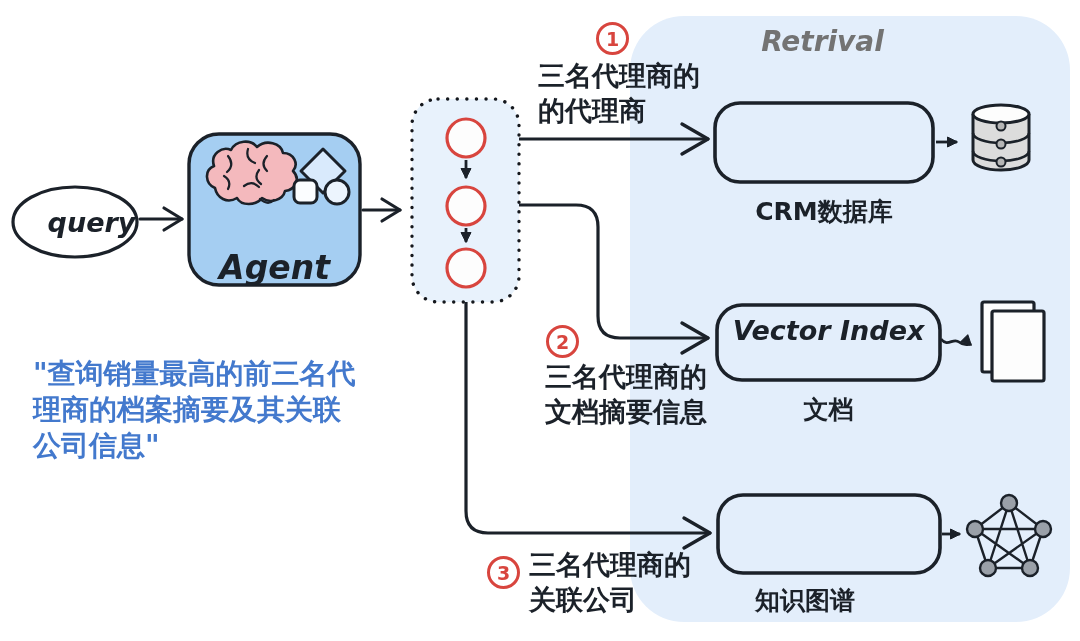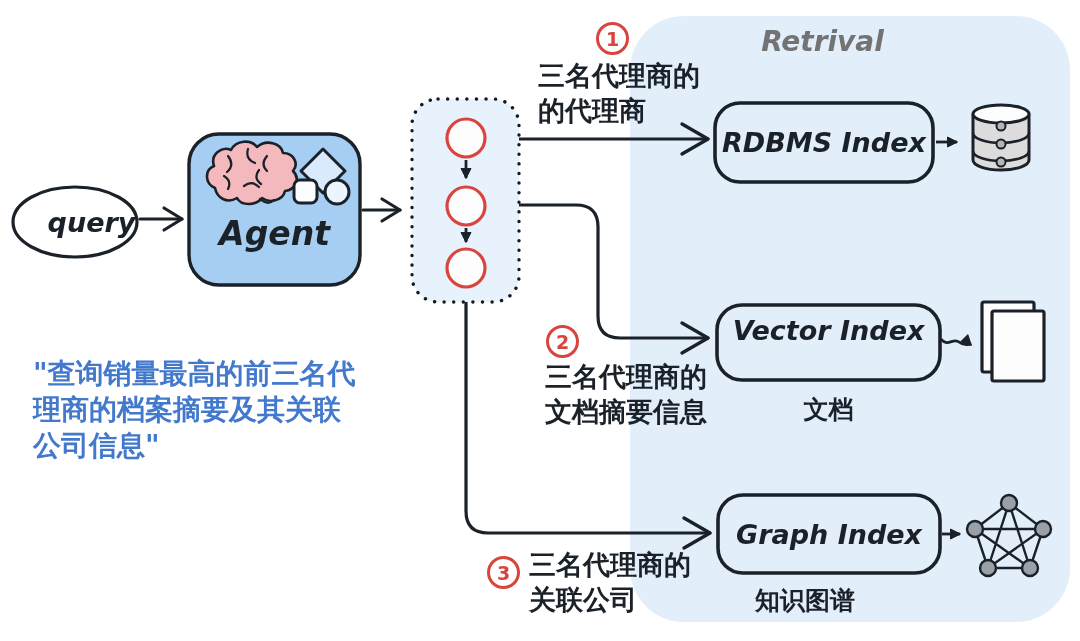--- a/index.html
+++ b/index.html
@@ -4,21 +4,21 @@
 <style>
   html,body{margin:0;padding:0;background:#fff;}
   .canvas{position:relative;width:1080px;height:641px;background:#ffffff;overflow:hidden;
           font-family:"DejaVu Sans",sans-serif;color:#1b2129;}
   .canvas svg{position:absolute;left:0;top:0;}
   .label{position:absolute;white-space:pre-line;}
   .hand{font-style:italic;font-weight:bold;}
   .center{display:flex;align-items:center;justify-content:center;text-align:center;}
   .retrieval-title{left:750px;top:25px;width:145px;font-size:28px;color:#737373;text-align:center;}
   .query-label{left:29px;top:204px;width:125px;height:36px;font-size:27px;font-weight:600;font-style:italic;}
-  .agent-label{left:189px;top:212px;width:171px;height:42px;font-size:33px;text-align:right;}
+  .agent-label{left:189px;top:246px;width:171px;height:42px;font-size:33px;text-align:right;}
   .idx-label{font-size:27px;}
   .rdbms-label{left:715px;top:103px;width:218px;height:79px;}
   .vector-label{left:717px;top:293px;width:223px;height:75px;}
   .graph-label{left:718px;top:495px;width:222px;height:78px;}
   .caption{font-size:25px;font-weight:600;text-align:center;}
   .caption-crm{left:715px;top:195px;width:218px;}
   .caption-doc{left:717px;top:393px;width:223px;}
   .caption-kg{left:694px;top:584px;width:222px;}
   .step-badge{position:absolute;width:27px;height:27px;border:3px solid #d8453e;border-radius:50%;
               color:#d8453e;font-size:19px;font-weight:bold;display:flex;align-items:center;justify-content:center;
@@ -135,21 +135,20 @@
   </div>
   <div class="label step-label step2-label">三名代理商的
 文档摘要信息</div>
 
   <div class="step-badge badge-3">
     <span>3</span>
   </div>
   <div class="label step-label step3-label">三名代理商的
 关联公司</div>
 
-  <div class="label hand center idx-label rdbms-label">RDBMS Index</div>
+  <div class="label caption caption-crm">CRM数据库</div>
 
   <div class="label hand center idx-label vector-label">Vector Index</div>
   <div class="label caption caption-doc">文档</div>
 
-  <div class="label hand center idx-label graph-label">Graph Index</div>
   <div class="label caption caption-kg">知识图谱</div>
 
 </div>
 
 </body></html>

